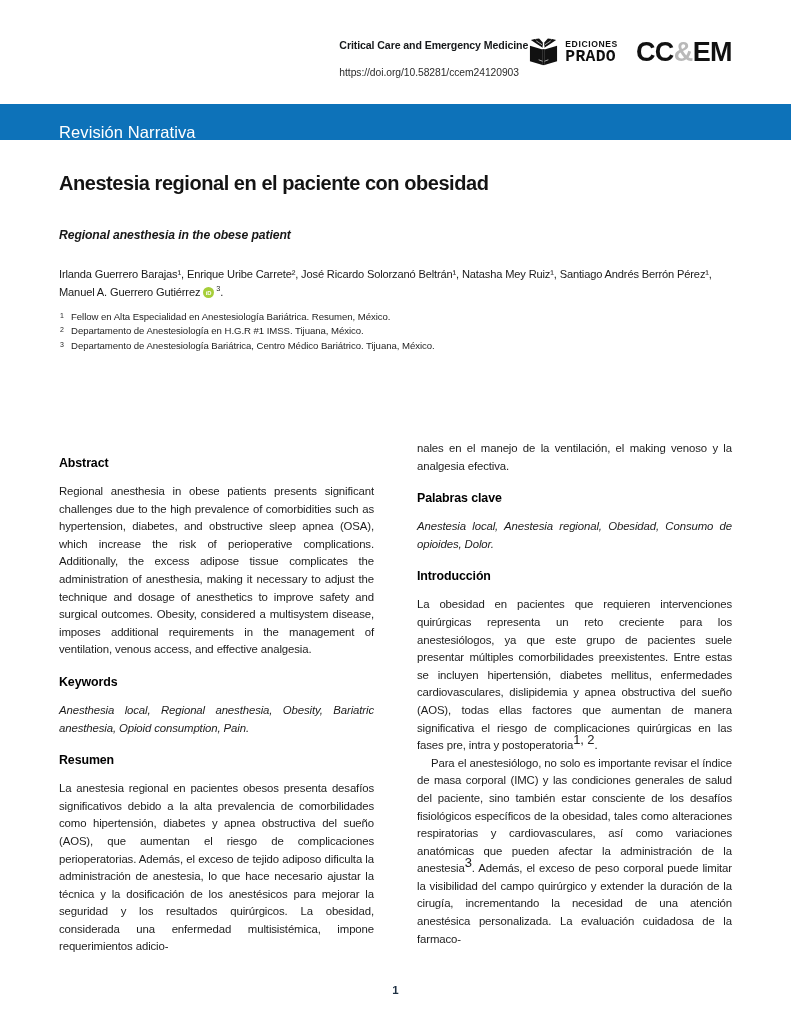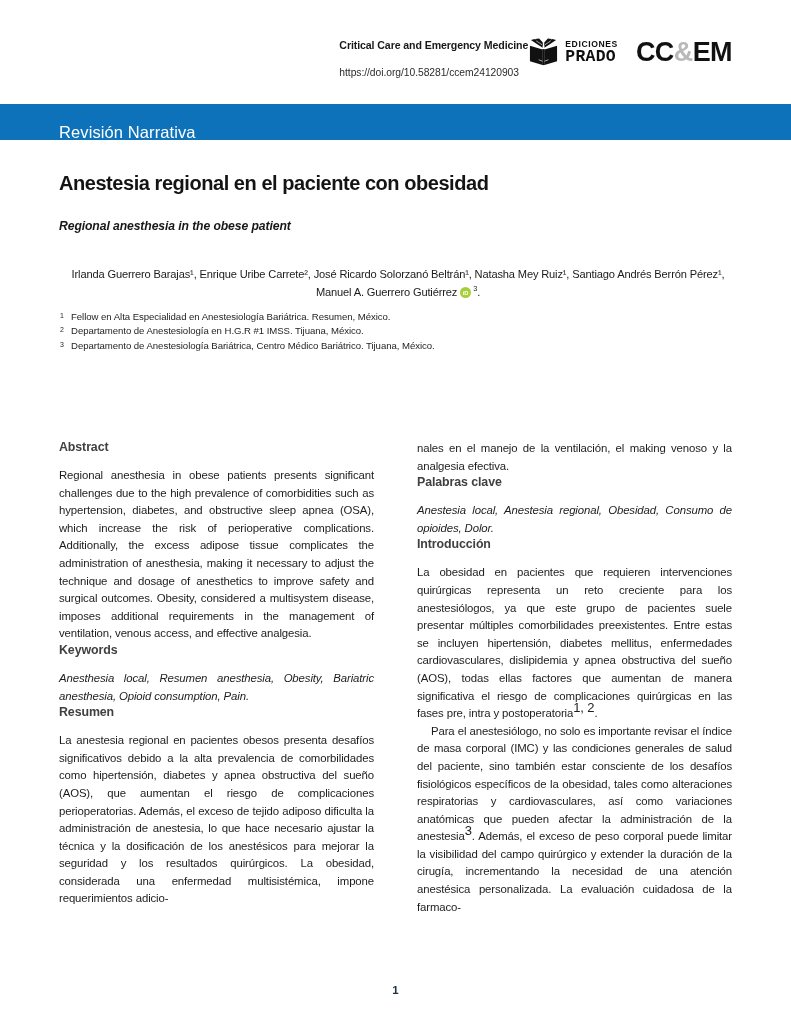--- a/index.html
+++ b/index.html
@@ -132,35 +132,34 @@
     color: #141414;
     letter-spacing: -0.45px;
     line-height: 30px;
     margin: 0;
   }
   .article-subtitle {
     font-size: 12.2px;
     font-weight: bold;
     font-style: italic;
     color: #181818;
-    margin: 21px 0 0 0;
+    margin: 30px 0 0 0;
     letter-spacing: -0.1px;
   }
 
   
   .authors {
     position: absolute;
     top: 266px;
     left: 59px;
     width: 678px;
     font-size: 11.1px;
     line-height: 17.5px;
     color: #1a1a1a;
     letter-spacing: -0.15px;
-    text-align: center;
   }
   .authors sup {
     font-size: 7.4px;
     vertical-align: super;
     line-height: 0;
   }
   .orcid-icon {
     display: inline-block;
     vertical-align: -2px;
     width: 11px;
@@ -200,22 +199,22 @@
     width: 673px;
     display: flex;
     gap: 43px;
   }
   .col {
     width: 315px;
   }
   .sec-head {
     font-size: 12.4px;
     font-weight: bold;
-    color: #404040;
-    margin: 0 0 13px 0;
+    color: #000000;
+    margin: 16px 0 13px 0;
     letter-spacing: -0.1px;
   }
   p.body {
     font-size: 11.4px;
     line-height: 17.6px;
     color: #1c1c1c;
     margin: 0 0 0 0;
     text-align: justify;
     letter-spacing: -0.12px;
     hyphens: none;
@@ -334,21 +333,21 @@
     </div>
   </div>
 
   <div class="columns">
 
     <div class="col">
       <h2 class="sec-head">Abstract</h2>
       <p class="body gap-after">Regional anesthesia in obese patients presents significant challenges due to the high prevalence of comorbidities such as hypertension, diabetes, and obstructive sleep apnea (OSA), which increase the risk of perioperative complications. Additionally, the excess adipose tissue complicates the administration of anesthesia, making it necessary to adjust the technique and dosage of anesthetics to improve safety and surgical outcomes. Obesity, considered a multisystem disease, imposes additional requirements in the management of ventilation, venous access, and effective analgesia.</p>
 
       <h2 class="sec-head">Keywords</h2>
-      <p class="kw gap-after">Anesthesia local, Resumen anesthesia, Obesity, Bariatric anesthesia, Opioid consumption, Pain.</p>
+      <p class="kw gap-after">Anesthesia local, Regional anesthesia, Obesity, Bariatric anesthesia, Opioid consumption, Pain.</p>
 
       <h2 class="sec-head">Resumen</h2>
       <p class="body">La anestesia regional en pacientes obesos presenta desafíos significativos debido a la alta prevalencia de comorbilidades como hipertensión, diabetes y apnea obstructiva del sueño (AOS), que aumentan el riesgo de complicaciones perioperatorias. Además, el exceso de tejido adiposo dificulta la administración de anestesia, lo que hace necesario ajustar la técnica y la dosificación de los anestésicos para mejorar la seguridad y los resultados quirúrgicos. La obesidad, considerada una enfermedad multisistémica, impone requerimientos adicio-</p>
     </div>
 
     <div class="col">
       <p class="body gap-after">nales en el manejo de la ventilación, el making venoso y la analgesia efectiva.</p>
 
       <h2 class="sec-head">Palabras clave</h2>
       <p class="kw gap-after">Anestesia local, Anestesia regional, Obesidad, Consumo de opioides, Dolor.</p>

